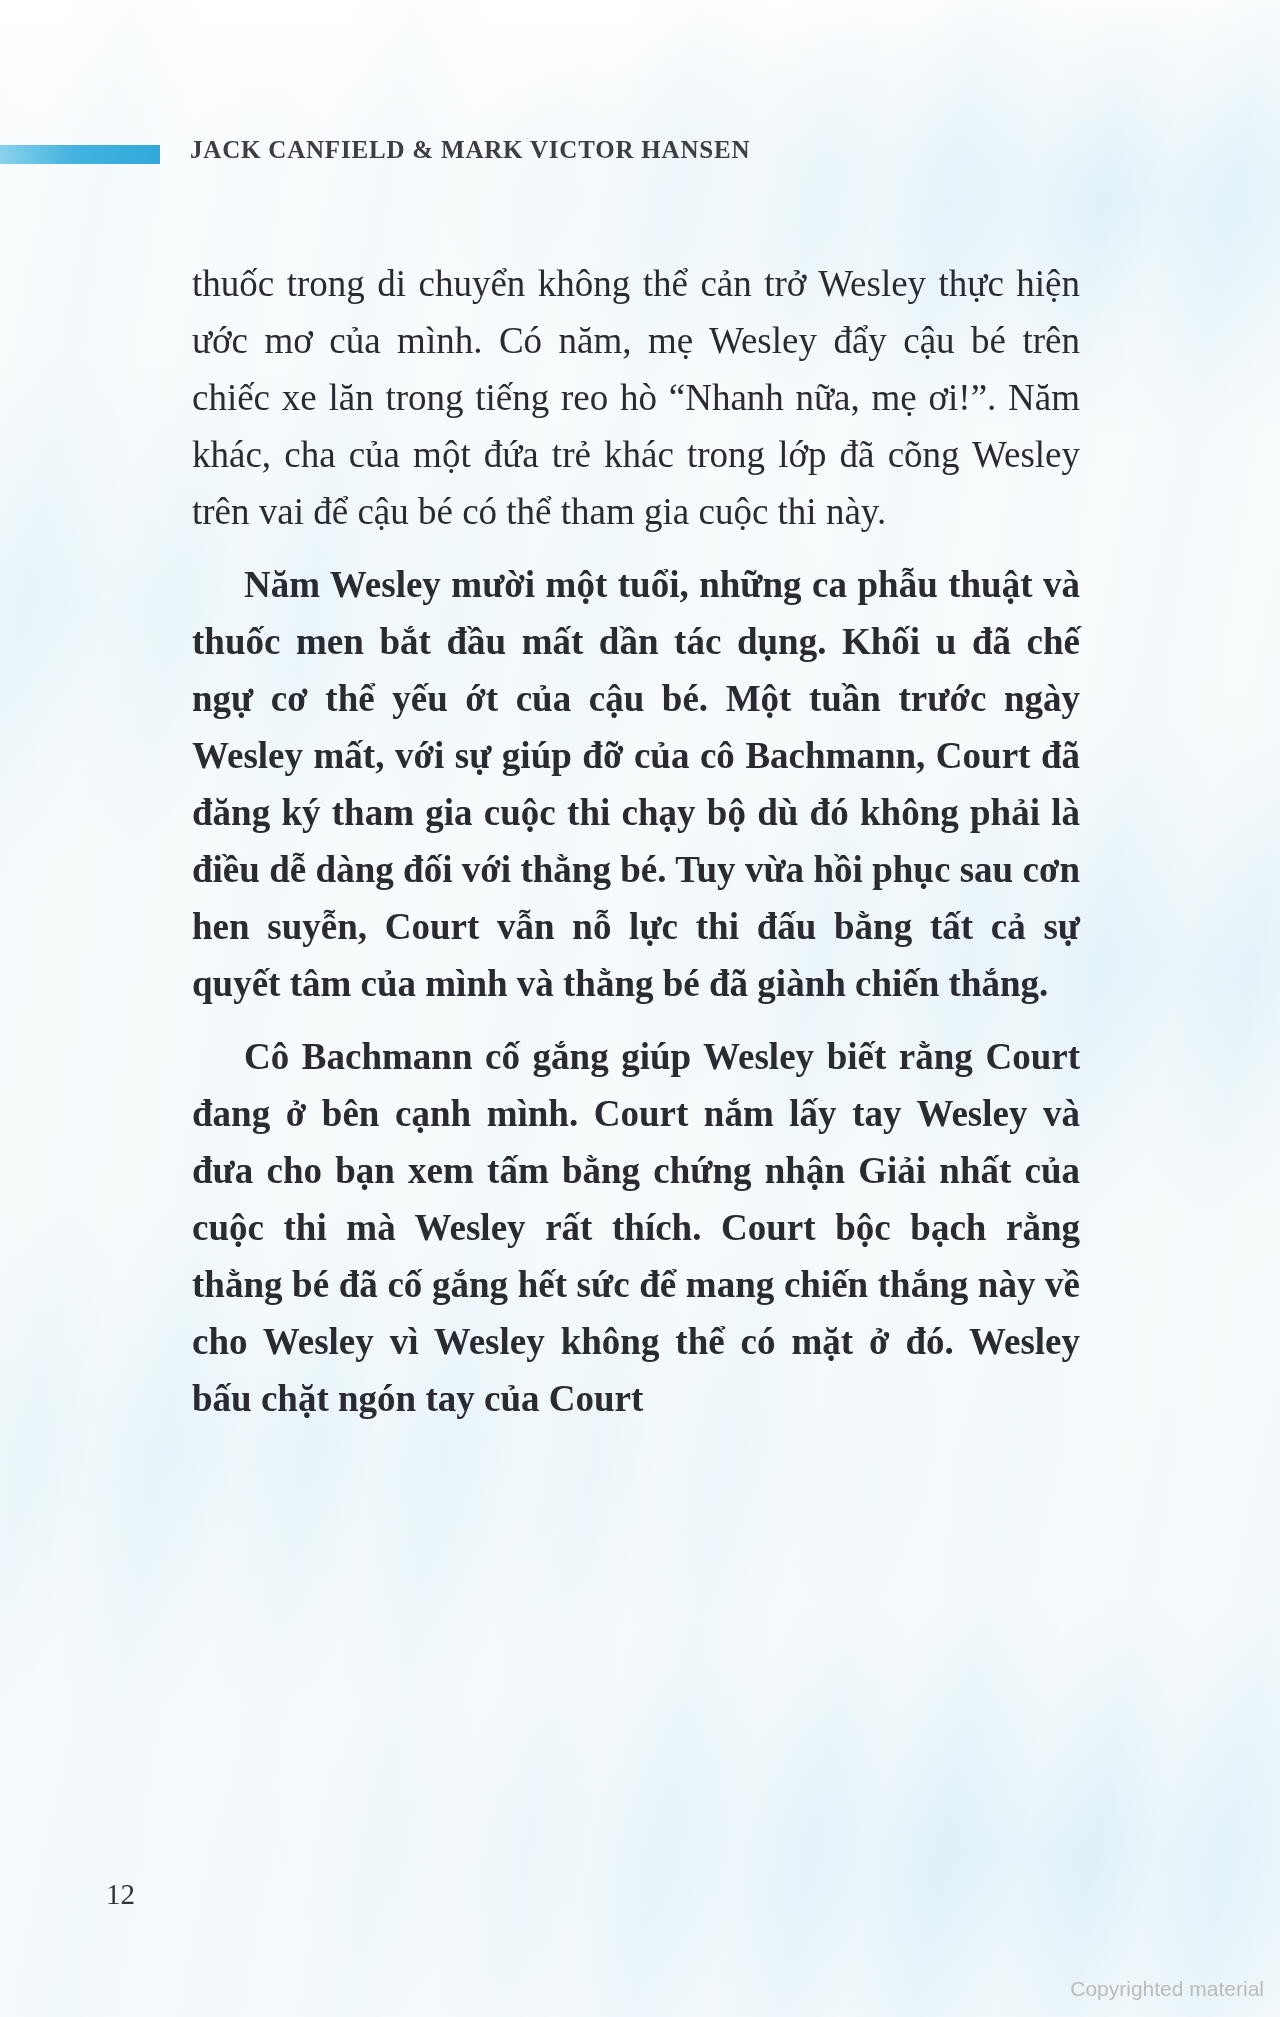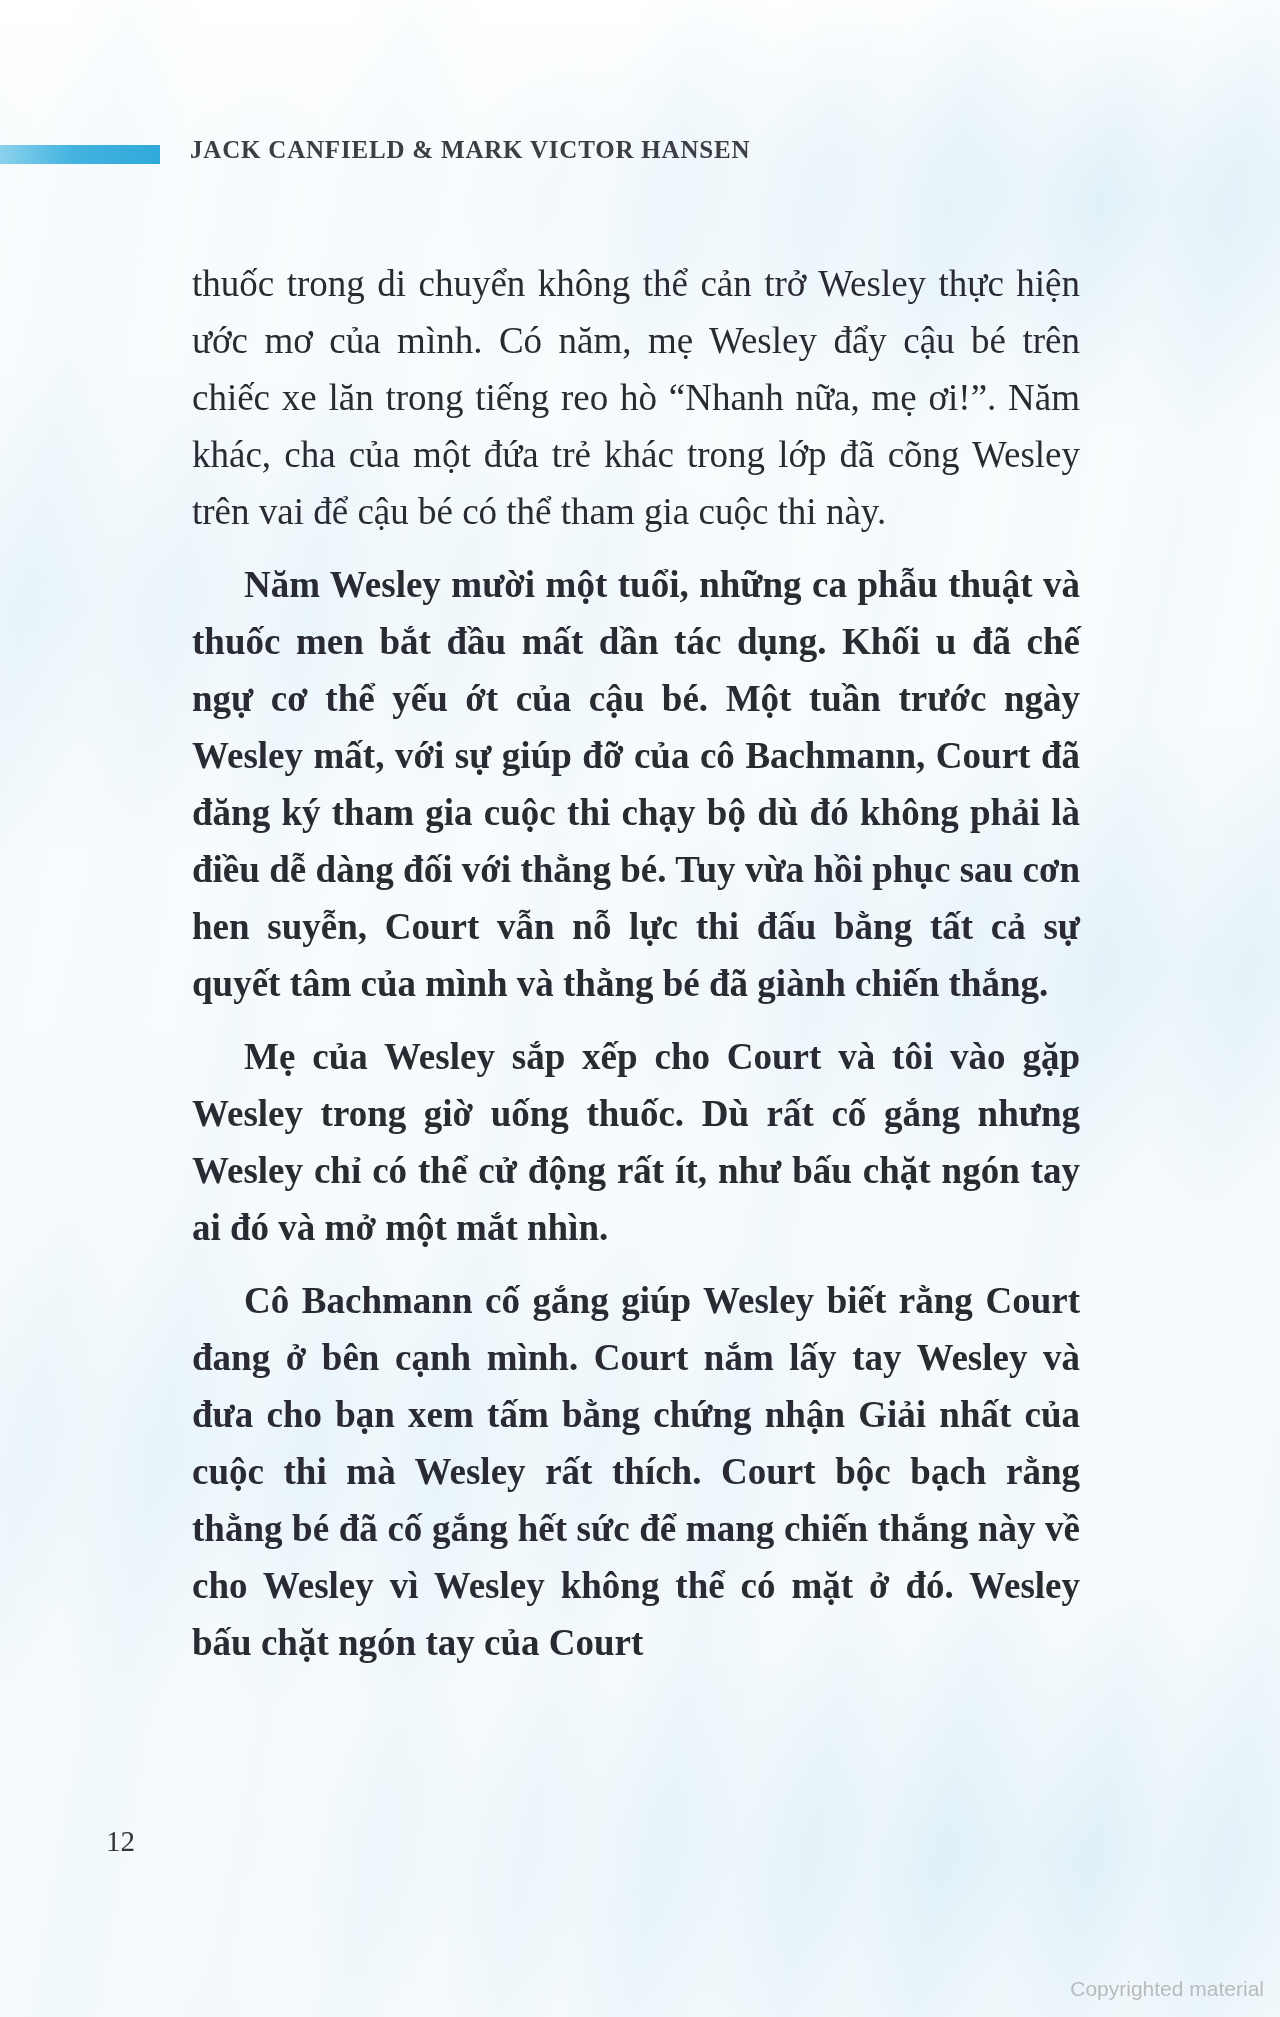--- a/index.html
+++ b/index.html
@@ -83,21 +83,21 @@
   }
 
   .body-text p.indent {
     text-indent: 52px;
     font-weight: bold;
   }
 
   .page-number {
     position: absolute;
     left: 106px;
-    top: 1825px;
+    top: 1878px;
     font-size: 29px;
     color: #33333b;
   }
 
   .copyright {
     position: absolute;
     right: 16px;
     bottom: 16px;
     font-family: "Liberation Sans", sans-serif;
     font-size: 21px;
@@ -110,21 +110,20 @@
 <div class="page">
 
   <header class="running-header">
     <div class="accent-bar"></div>
     <div class="header-title">JACK CANFIELD &amp; MARK VICTOR HANSEN</div>
   </header>
 
   <main class="body-text">
     <p class="para">thuốc trong di chuyển không thể cản trở Wesley thực hiện ước mơ của mình. Có năm, mẹ Wesley đẩy cậu bé trên chiếc xe lăn trong tiếng reo hò “Nhanh nữa, mẹ ơi!”. Năm khác, cha của một đứa trẻ khác trong lớp đã cõng Wesley trên vai để cậu bé có thể tham gia cuộc thi này.</p>
     <p class="para indent">Năm Wesley mười một tuổi, những ca phẫu thuật và thuốc men bắt đầu mất dần tác dụng. Khối u đã chế ngự cơ thể yếu ớt của cậu bé. Một tuần trước ngày Wesley mất, với sự giúp đỡ của cô Bachmann, Court đã đăng ký tham gia cuộc thi chạy bộ dù đó không phải là điều dễ dàng đối với thằng bé. Tuy vừa hồi phục sau cơn hen suyễn, Court vẫn nỗ lực thi đấu bằng tất cả sự quyết tâm của mình và thằng bé đã giành chiến thắng.</p>
-    <p class="para indent">Mẹ của Wesley sắp xếp cho Court và tôi vào gặp Wesley trong giờ uống thuốc. Dù rất cố gắng nhưng Wesley chỉ có thể cử động rất ít, như bấu chặt ngón tay ai đó và mở một mắt nhìn.</p>
     <p class="para indent">Cô Bachmann cố gắng giúp Wesley biết rằng Court đang ở bên cạnh mình. Court nắm lấy tay Wesley và đưa cho bạn xem tấm bằng chứng nhận Giải nhất của cuộc thi mà Wesley rất thích. Court bộc bạch rằng thằng bé đã cố gắng hết sức để mang chiến thắng này về cho Wesley vì Wesley không thể có mặt ở đó. Wesley bấu chặt ngón tay của Court</p>
   </main>
 
   <div class="page-number">12</div>
 
   <div class="copyright">Copyrighted material</div>
 
 </div>
 
 </body></html>

